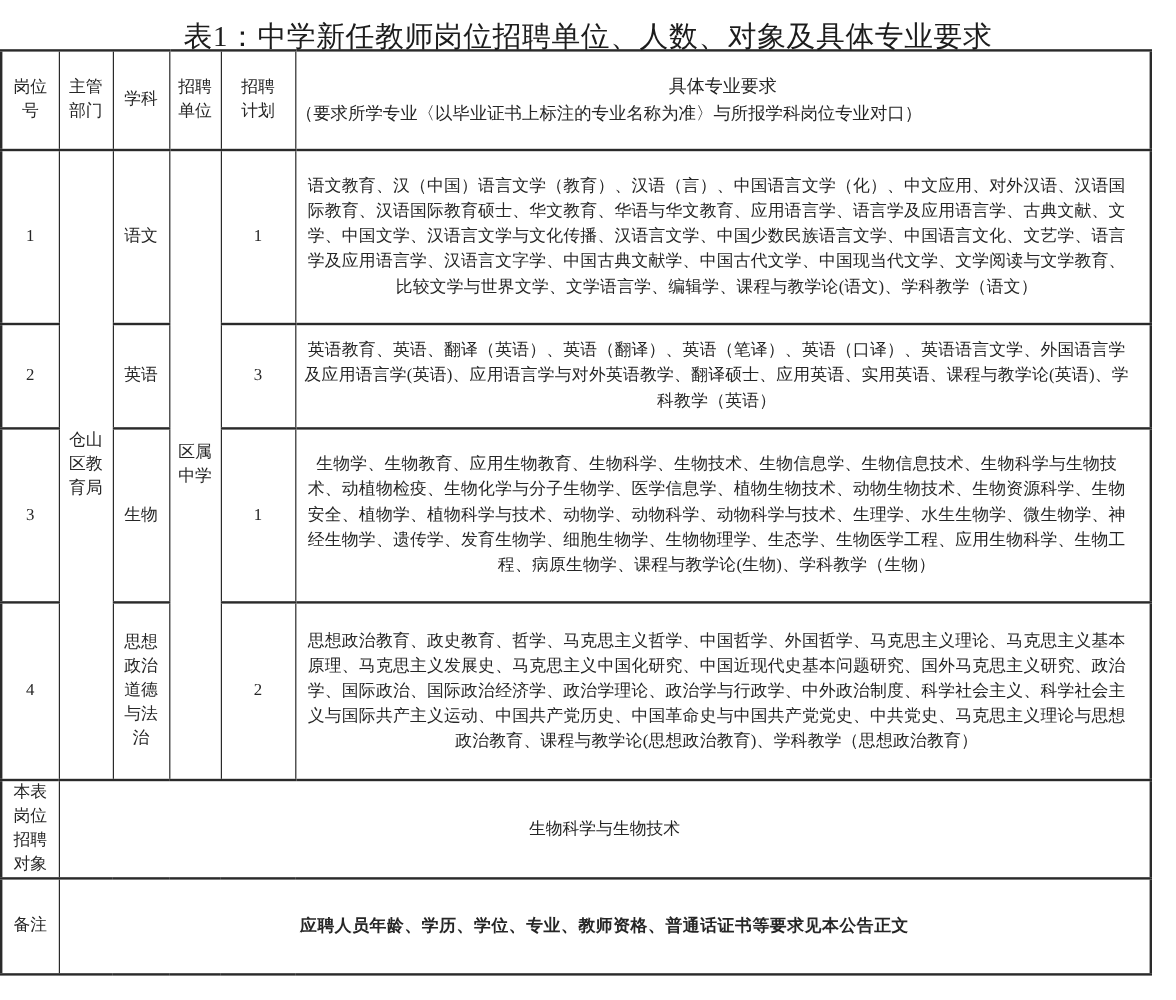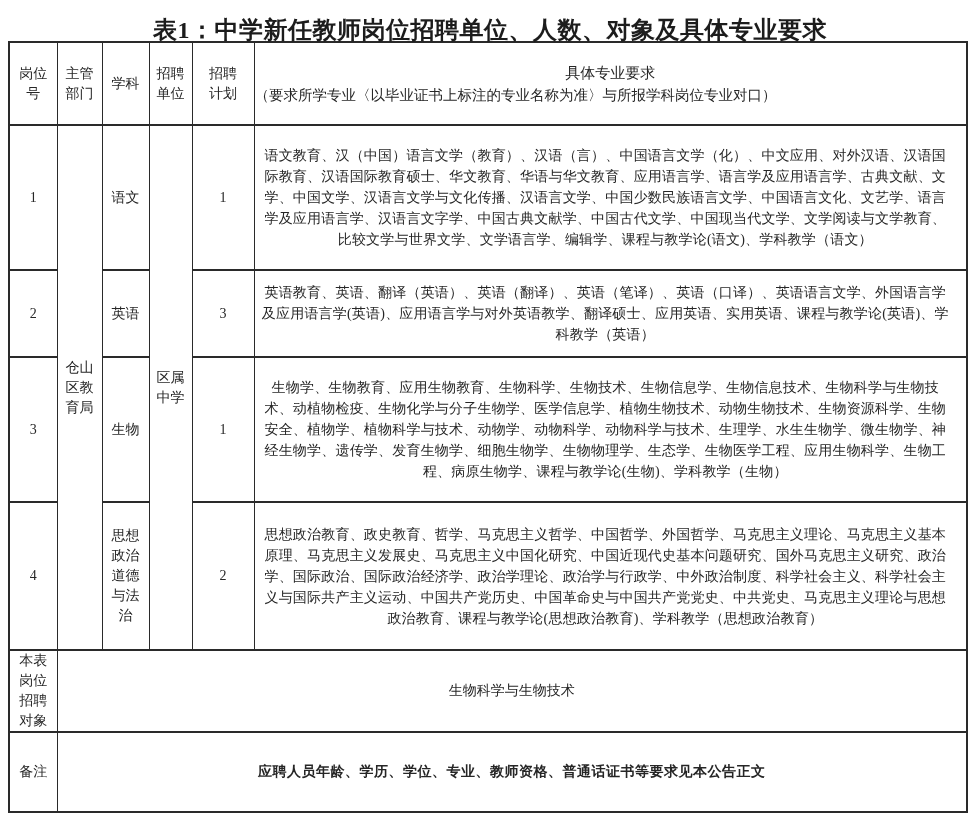--- a/index.html
+++ b/index.html
@@ -9,29 +9,29 @@
     height: 833px;
     font-family: "Liberation Serif", "DejaVu Serif", serif;
     color: #262626;
     position: relative;
   }
   .page { width: 980px; height: 833px; background: #ffffff; overflow: hidden; }
 
   .doc-title {
     text-align: center;
     font-size: 24px;
-    font-weight: bold;
+    font-weight: normal;
     letter-spacing: 0.5px;
     padding-top: 14px;
     height: 41px;
     color: #1c1c1c;
   }
 
   table.recruit {
-    margin-left: 8px;
+    margin-left: 0;
     width: 958px;
     border-collapse: collapse;
     table-layout: fixed;
     border: 2px solid #2a2a2a;
   }
   table.recruit td {
     border: 1px solid #2a2a2a;
     border-top-width: 2px;
     border-bottom-width: 2px;
     vertical-align: middle;

